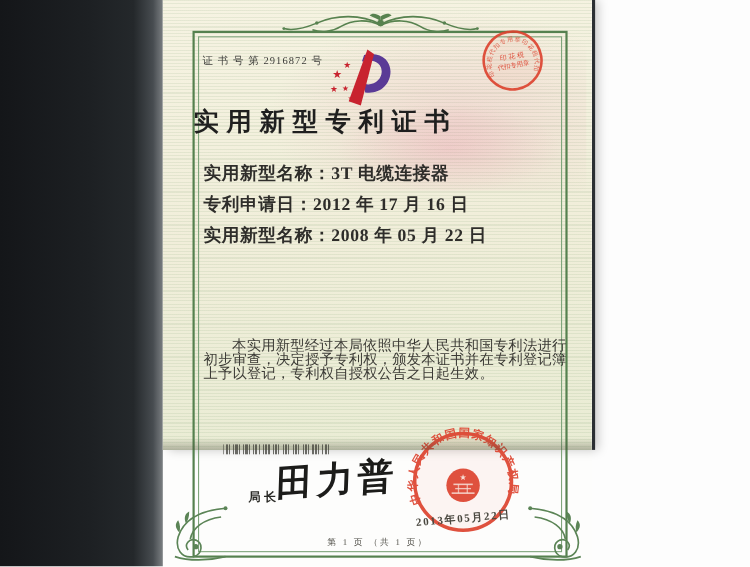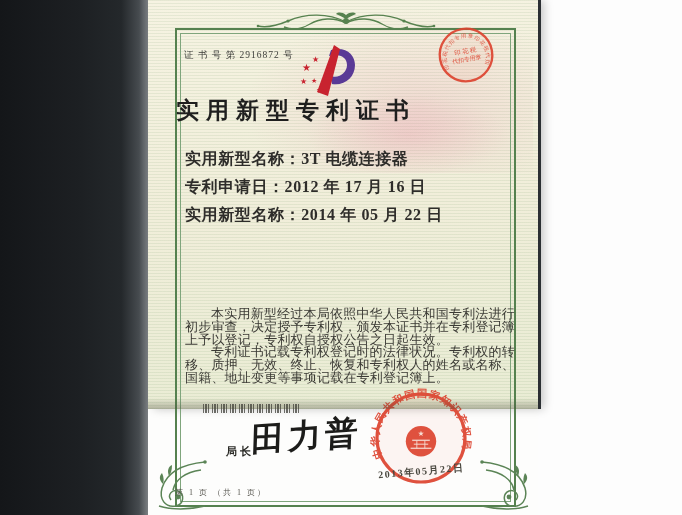--- a/index.html
+++ b/index.html
@@ -35,21 +35,21 @@
   .paras p{margin:0;text-indent:2em;font-size:13px;line-height:12.8px;color:#3b3a35;
          text-align:justify;letter-spacing:.2px;}
   .barcode{position:absolute;left:55px;top:404px;width:97px;height:9px;opacity:.8;
          background:repeating-linear-gradient(90deg,#4a4a44 0 1px,transparent 1px 2px,#4a4a44 2px 4px,transparent 4px 5px,#4a4a44 5px 6px,transparent 6px 9px);}
   .director{position:absolute;left:78px;top:444px;font-size:11px;letter-spacing:3px;color:#2a2a26;font-weight:bold;}
   .signature{position:absolute;left:103px;top:414px;font-size:33px;font-weight:600;color:#1c1c1a;
          transform:rotate(-4deg) skewX(-6deg);letter-spacing:4px;font-family:"DejaVu Sans",sans-serif;}
   .big-seal{position:absolute;left:225px;top:390px;opacity:.93;}
   .seal-date{position:absolute;left:230px;top:463px;width:120px;font-size:10px;color:#4a4840;
          letter-spacing:1.5px;transform:rotate(-5deg);font-weight:600;}
-  .footer{position:absolute;left:27px;top:487px;width:337px;
+  .footer{position:absolute;left:27px;top:487px;width:337px;text-align:center;
          font-size:8px;letter-spacing:2px;color:#55544d;}
   .ornament,.corner{position:absolute;}
   .corner-br{transform:scaleX(-1);}
   svg{display:block;overflow:visible;}
 </style>
 </head>
 <body>
 
 <div class="stage">
   <div class="backdrop-left"></div>
@@ -138,27 +138,26 @@
     </svg>
 
     <div class="fields">
       <div class="field">
         <span class="flabel">实用新型名称：</span><span class="fvalue">3T 电缆连接器</span>
       </div>
       <div class="field">
         <span class="flabel">专利申请日：</span><span class="fvalue">2012 年 17 月 16 日</span>
       </div>
       <div class="field">
-        <span class="flabel">实用新型名称：</span><span class="fvalue">2014 年 05 月 22 日</span>
+        <span class="flabel">实用新型名称：</span><span class="fvalue">2008 年 05 月 22 日</span>
       </div>
     </div>
 
     <div class="paras">
       <p>本实用新型经过本局依照中华人民共和国专利法进行初步审查，决定授予专利权，颁发本证书并在专利登记簿上予以登记，专利权自授权公告之日起生效。</p>
-      <p>专利证书记载专利权登记时的法律状况。专利权的转移、质押、无效、终止、恢复和专利权人的姓名或名称、国籍、地址变更等事项记载在专利登记簿上。</p>
     </div>
 
     <div class="barcode"></div>
 
     <div class="director">局长</div>
     <div class="signature">田力普</div>
 
     <svg class="big-seal" width="96" height="96" viewBox="0 0 120 120">
       <defs>
           <path id="barc" d="M 14,88 A 53,53 0 1 1 106,88"></path>

